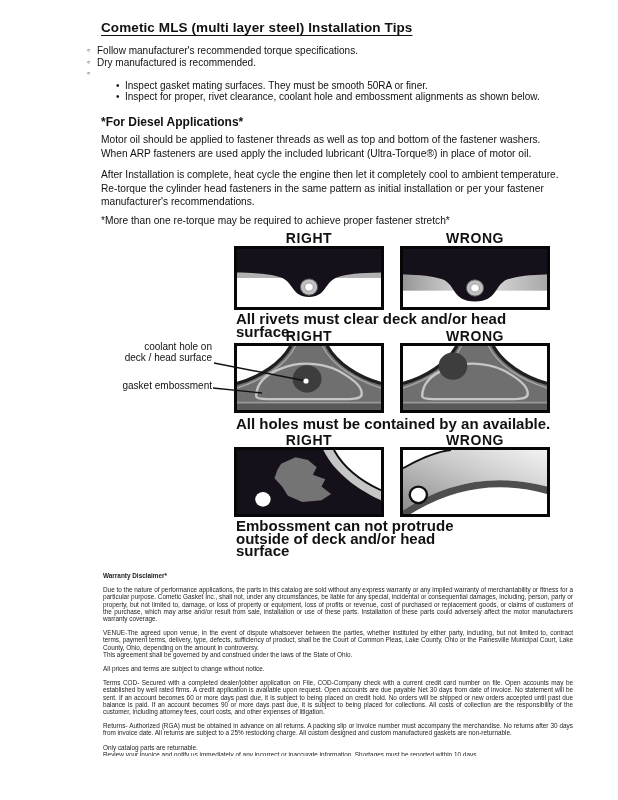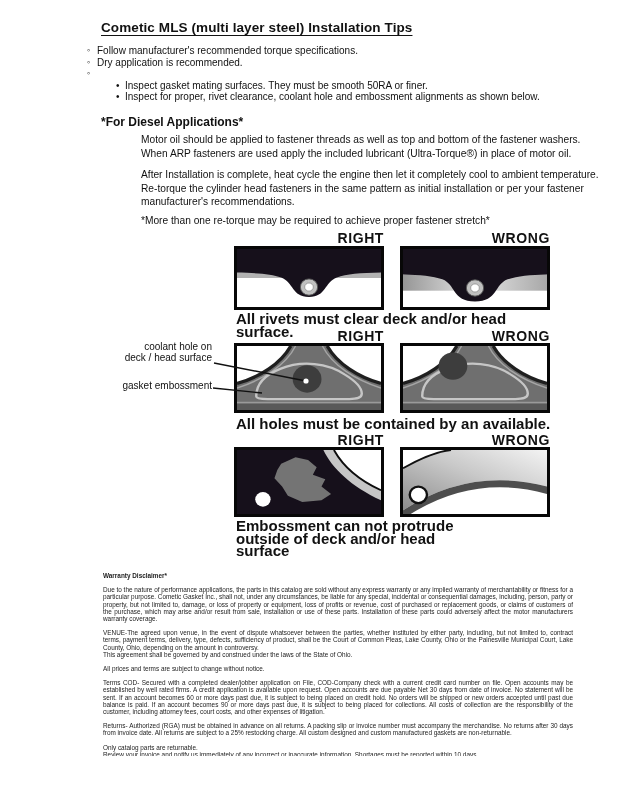--- a/index.html
+++ b/index.html
@@ -7,26 +7,26 @@
         font-family:"Liberation Sans",sans-serif;color:#111;}
   
   .title{position:absolute;left:101px;top:20px;font-size:13.5px;font-weight:bold;
          text-decoration:underline;text-underline-offset:3px;letter-spacing:.1px;}
   .bullets{position:absolute;left:87px;top:45px;width:480px;font-size:10px;line-height:11.6px;}
   .b-row{display:flex;}
   .b-row .m{width:10px;font-size:9px;flex:0 0 10px;}
   .sub{margin-left:29px;}
   .sub .m{width:9px;flex:0 0 9px;font-size:10px;}
   .diesel-h{position:absolute;left:101px;top:115px;font-size:12px;font-weight:bold;}
-  .para{position:absolute;left:101px;width:466px;font-size:10.2px;line-height:13.5px;margin-left:40px;}
+  .para{position:absolute;left:101px;width:466px;font-size:10.2px;line-height:13.5px;}
   .p1{top:133px;}
   .p2{top:168px;}
   .p3{top:214px;}
   
-  .dlabel{position:absolute;width:150px;text-align:right;font-size:14px;font-weight:bold;
+  .dlabel{position:absolute;width:150px;text-align:center;font-size:14px;font-weight:bold;
           letter-spacing:.6px;}
   .box{position:absolute;width:144px;border:3px solid #070707;background:#fff;line-height:0;}
   .r1{height:58px;}
   .r23{height:64px;}
   .cap{position:absolute;font-size:15px;font-weight:bold;line-height:12.5px;}
   .cap1{left:236px;top:313px;width:330px;}
   .cap2{left:236px;top:418px;width:330px;}
   .cap3{left:236px;top:520px;width:250px;}
   .callout{position:absolute;font-size:10px;line-height:11px;text-align:right;}
   .co1{left:106px;top:341px;width:106px;text-align:right;}
@@ -47,21 +47,21 @@
 
   <div class="title">Cometic MLS (multi layer steel) Installation Tips</div>
 
   <div class="bullets">
     <div class="b-row">
       <span class="m">◦</span>
       <span>Follow manufacturer's recommended torque specifications.</span>
     </div>
     <div class="b-row">
       <span class="m">◦</span>
-      <span>Dry application is recommended.</span>
+      <span>Dry manufactured is recommended.</span>
     </div>
     <div class="b-row">
       <span class="m">◦</span>
     </div>
     <div class="b-row sub">
       <span class="m">•</span>
       <span>Inspect gasket mating surfaces.  They must be smooth 50RA or finer.</span>
     </div>
     <div class="b-row sub">
       <span class="m">•</span>

